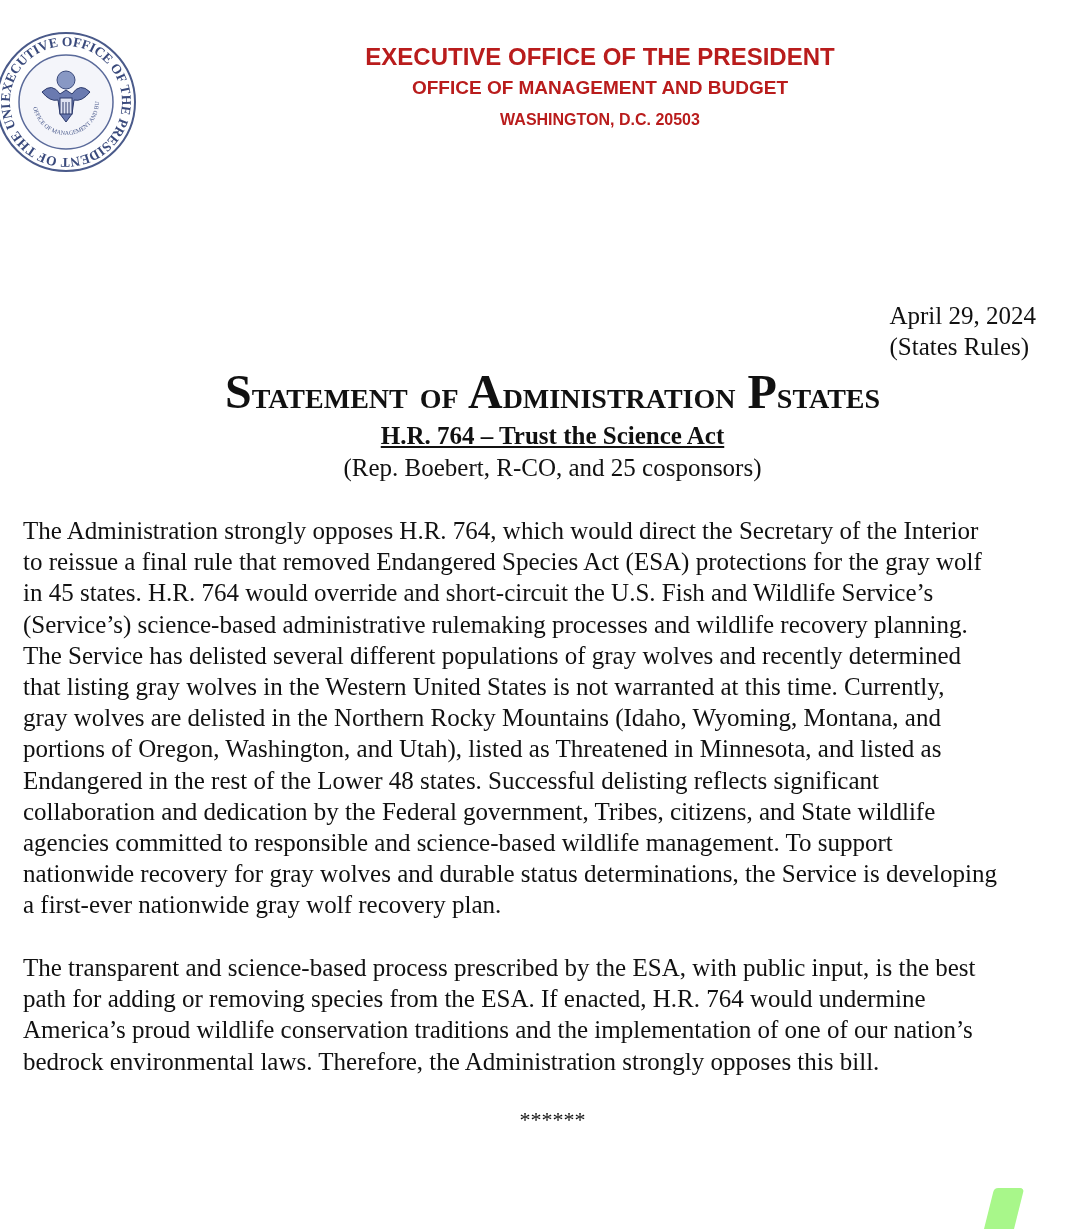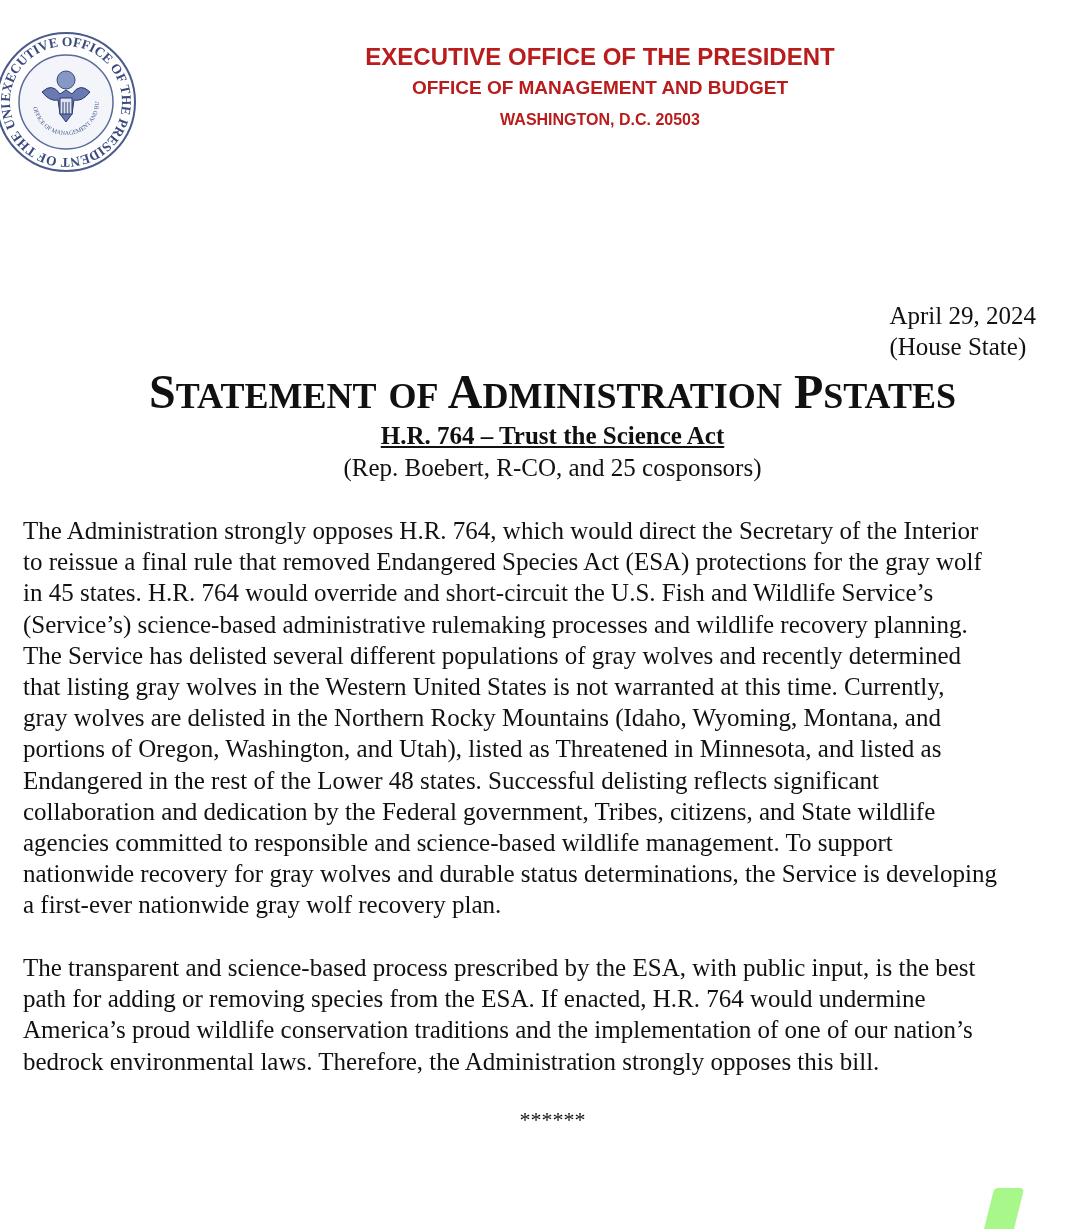--- a/index.html
+++ b/index.html
@@ -7,21 +7,21 @@
     .seal { position: absolute; left: -6px; top: 30px; width: 144px; height: 144px; }
     .header { position: absolute; left: 240px; width: 720px; top: 42px; text-align: center;
       font-family: "Liberation Sans", sans-serif; font-weight: bold; color: #b91c1c; }
     .h1 { font-size: 24px; line-height: 30px; }
     .h2 { font-size: 19px; line-height: 30px; margin-top: 1px; }
     .h3 { font-size: 16px; line-height: 28px; margin-top: 3px; }
     .serif { font-family: "Liberation Serif", serif; color: #111; }
     .dateblock { position: absolute; right: 44px; top: 264px; font-size: 25px; line-height: 31px; margin-top: 36px; }
     .title { position: absolute; left: 0; width: 1105px; top: 364px; text-align: center; font-size: 48px;
       font-weight: bold; line-height: 56px; letter-spacing: 0px; }
-    .title .sc { font-size: 36px; }
+    .title .sc { font-size: 28px; }
     .subtitle { position: absolute; left: 0; width: 1105px; top: 421px; text-align: center; font-size: 25px;
       font-weight: bold; text-decoration: underline; line-height: 30px; }
     .sponsors { position: absolute; left: 0; width: 1105px; top: 452px; text-align: center; font-size: 25px; line-height: 31px; }
     .para { position: absolute; left: 23px; width: 1070px; font-size: 25px; line-height: 31.2px; white-space: nowrap; }
     .para1 { top: 515px; }
     .para2 { top: 952px; }
     .para .ln { display: block; }
     .stars { position: absolute; left: 0; width: 1105px; top: 1106px; text-align: center; font-size: 22px; line-height: 28px; }
     .highlight-mark { position: absolute; left: 988px; top: 1188px; width: 30px; height: 50px; background: #a8f78a;
       transform: skewX(-14deg); border-radius: 4px 4px 0 0; }
@@ -54,21 +54,21 @@
 </div>
 
 <div class="header">
   <div class="h1">EXECUTIVE OFFICE OF THE PRESIDENT</div>
   <div class="h2">OFFICE OF MANAGEMENT AND BUDGET</div>
   <div class="h3">WASHINGTON, D.C.  20503</div>
 </div>
 
 <div class="dateblock serif">
   <div>April 29, 2024</div>
-  <div>(House State)</div>
+  <div>(States Rules)</div>
 </div>
 
 <div class="title serif">
   <span><span>S</span><span class="sc">TATEMENT</span></span>
   <span><span class="sc">OF</span></span>
   <span><span>A</span><span class="sc">DMINISTRATION</span></span>
   <span><span>P</span><span class="sc">STATES</span></span>
 </div>
 
 <div class="subtitle serif">H.R. 764 – Trust the Science Act</div>

